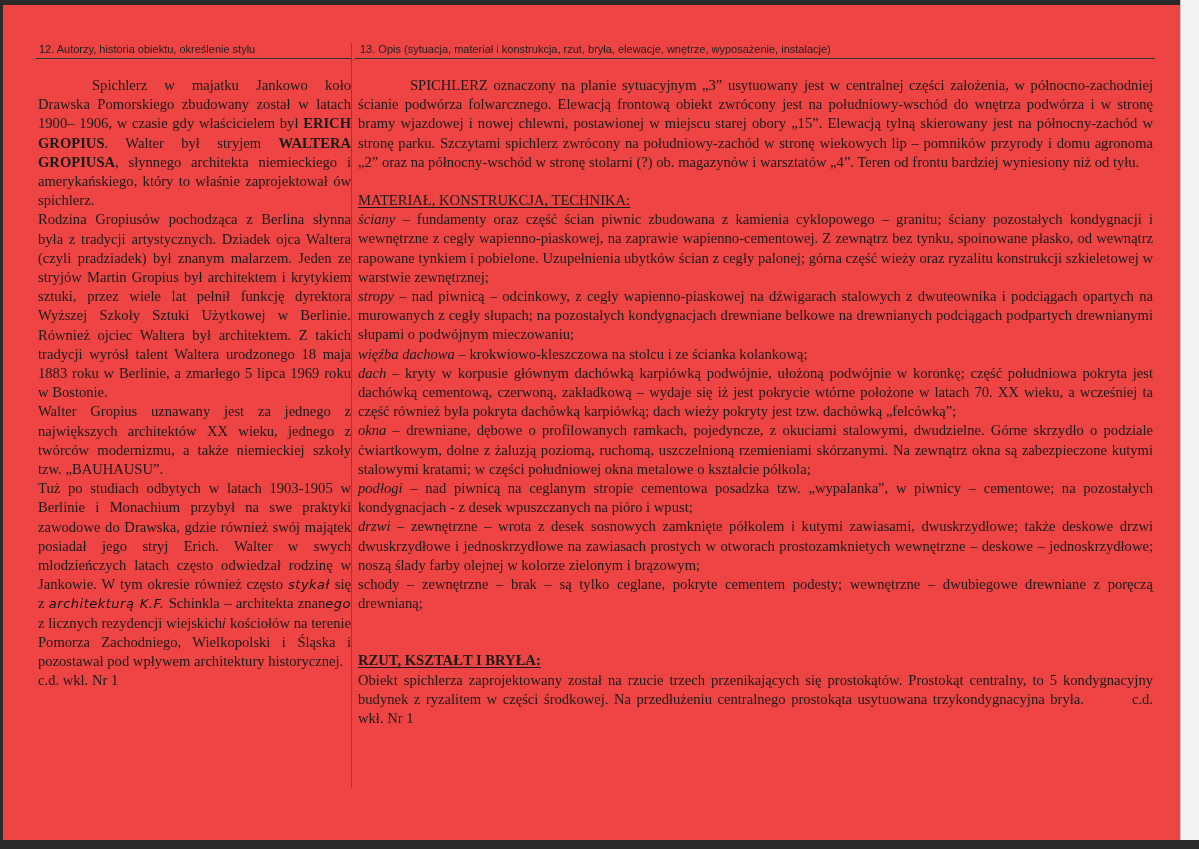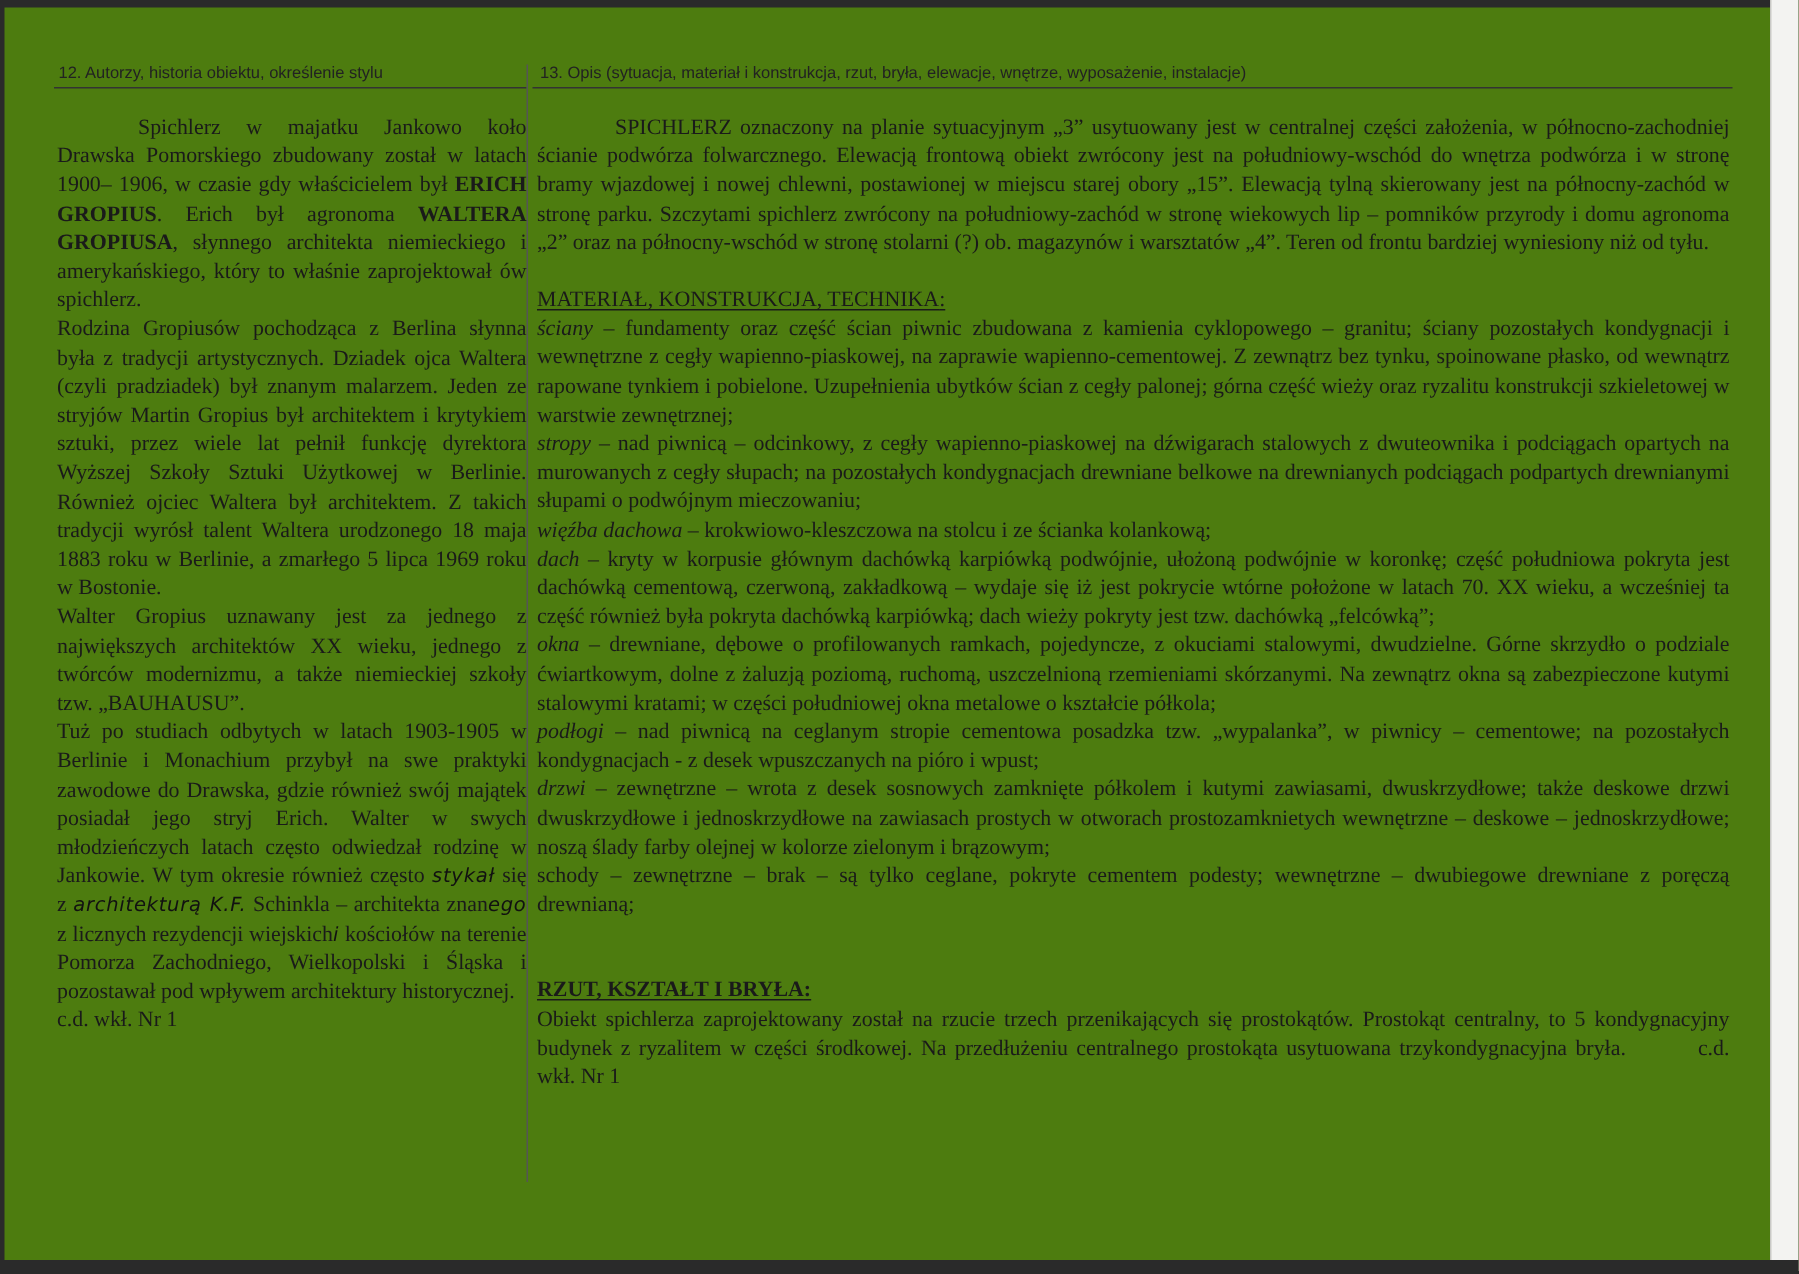--- a/index.html
+++ b/index.html
@@ -5,21 +5,21 @@
   html, body { margin:0; padding:0; }
   body {
     width:1199px; height:849px; overflow:hidden;
     background:#2a2a2a;
     font-family:"Liberation Serif", "DejaVu Serif", serif;
     color:#1a1a1a;
     position:relative;
   }
   .sheet {
     position:absolute; left:3px; top:5px; width:1178px; height:835px;
-    background:#4d7c0f;
+    background:#ef4444;
   }
   .edge-right {
     position:absolute; right:0; top:0; width:18px; height:849px;
     background:#f3f3f1;
     border-left:1px solid #c9c9c6;
   }
   .hdr {
     position:absolute; top:38px;
     font-family:"Liberation Sans", "DejaVu Sans", sans-serif;
     font-size:11px; color:#222;
@@ -62,21 +62,21 @@
 <body>
 
 <div class="sheet">
   <div class="hdr hdr-left">12. Autorzy, historia obiektu, określenie stylu</div>
   <div class="hdr hdr-right">13. Opis (sytuacja, materiał i konstrukcja, rzut, bryła, elewacje, wnętrze, wyposażenie, instalacje)</div>
   <div class="hdr-line hdr-line-left"></div>
   <div class="hdr-line hdr-line-right"></div>
   <div class="vdivider"></div>
 
   <div class="col col-left">
-    <p class="indent"><span>Spichlerz w majatku Jankowo koło Drawska Pomorskiego zbudowany został w latach 1900– 1906, w czasie gdy właścicielem był </span><span class="bold">ERICH GROPIUS</span><span>. Erich był agronoma </span><span class="bold">WALTERA GROPIUSA</span><span>, słynnego architekta niemieckiego i amerykańskiego, który to właśnie zaprojektował ów spichlerz.</span></p>
+    <p class="indent"><span>Spichlerz w majatku Jankowo koło Drawska Pomorskiego zbudowany został w latach 1900– 1906, w czasie gdy właścicielem był </span><span class="bold">ERICH GROPIUS</span><span>. Walter był stryjem </span><span class="bold">WALTERA GROPIUSA</span><span>, słynnego architekta niemieckiego i amerykańskiego, który to właśnie zaprojektował ów spichlerz.</span></p>
     <p>Rodzina Gropiusów pochodząca z Berlina słynna była z tradycji artystycznych. Dziadek ojca Waltera (czyli pradziadek) był znanym malarzem. Jeden ze stryjów Martin Gropius był architektem i krytykiem sztuki, przez wiele lat pełnił funkcję dyrektora Wyższej Szkoły Sztuki Użytkowej w Berlinie. Również ojciec Waltera był architektem. Z takich tradycji wyrósł talent Waltera urodzonego 18 maja 1883 roku w Berlinie, a zmarłego 5 lipca 1969 roku w Bostonie.</p>
     <p>Walter Gropius uznawany jest za jednego z największych architektów XX wieku, jednego z twórców modernizmu, a także niemieckiej szkoły tzw. „BAUHAUSU”.</p>
     <p><span>Tuż po studiach odbytych w latach 1903-1905 w Berlinie i Monachium przybył na swe praktyki zawodowe do Drawska, gdzie również swój majątek posiadał jego stryj Erich. Walter w swych młodzieńczych latach często odwiedzał rodzinę w Jankowie. W tym okresie również często </span><span class="hand">stykał</span><span> się z </span><span class="hand">architekturą K.F.</span><span> Schinkla – architekta znan</span><span class="hand">ego</span><span> z licznych rezydencji wiejskich</span><span class="hand">i</span><span> kościołów na terenie Pomorza Zachodniego, Wielkopolski i Śląska i pozostawał pod wpływem architektury historycznej.</span></p>
     <p>c.d. wkł. Nr 1</p>
   </div>
 
   <div class="col col-right">
     <p class="indent">SPICHLERZ oznaczony na planie sytuacyjnym „3” usytuowany jest w centralnej części założenia, w północno-zachodniej ścianie podwórza folwarcznego. Elewacją frontową obiekt zwrócony jest na południowy-wschód do wnętrza podwórza i w stronę bramy wjazdowej i nowej chlewni, postawionej w miejscu starej obory „15”. Elewacją tylną skierowany jest na północny-zachód w stronę parku. Szczytami spichlerz zwrócony na południowy-zachód w stronę wiekowych lip – pomników przyrody i domu agronoma „2” oraz na północny-wschód w stronę stolarni (?) ob. magazynów i warsztatów „4”. Teren od frontu bardziej wyniesiony niż od tyłu.</p>
     <p class="section-title"><span>MATERIAŁ, KONSTRUKCJA, TECHNIKA</span>:</p>
     <p><span class="ital">ściany</span><span> – fundamenty oraz część ścian piwnic zbudowana z kamienia cyklopowego – granitu; ściany pozostałych kondygnacji  i wewnętrzne z cegły wapienno-piaskowej, na zaprawie wapienno-cementowej. Z zewnątrz bez tynku, spoinowane płasko,  od wewnątrz rapowane tynkiem i pobielone. Uzupełnienia ubytków ścian z cegły palonej; górna część wieży oraz ryzalitu konstrukcji szkieletowej w warstwie zewnętrznej;</span></p>

